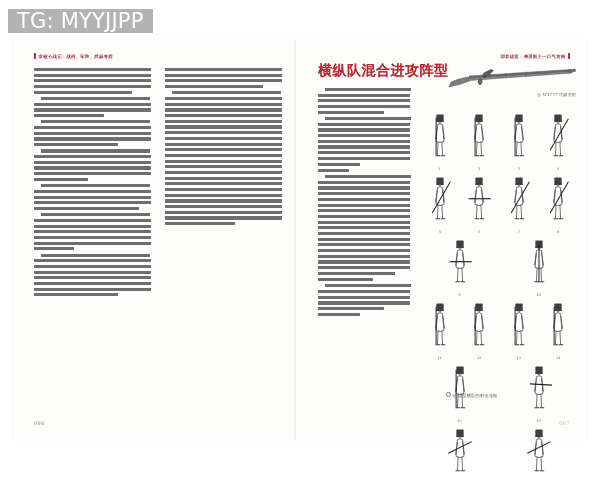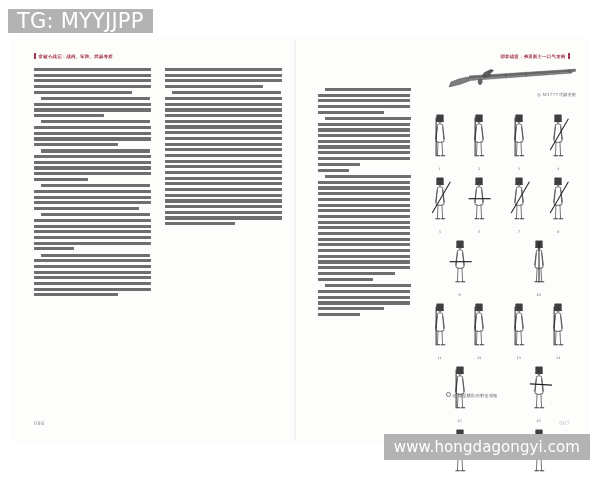--- a/index.html
+++ b/index.html
@@ -216,20 +216,21 @@
   </div>
 
   <div class="gutter"></div>
 
   <div class="page page-right">
 
     <div class="runhead runhead-right">
       <span>耶拿战役：弗里斯士一口气攻倒</span><span class="bar"></span>
     </div>
 
+    <div class="sect-title">横纵队混合进攻阵型</div>
 
     <div class="musket-wrap">
       <svg viewBox="0 0 260 64" width="130" height="32">
         <g stroke="#4a4a4a" fill="#9c9c9c" stroke-width="1">
           <path d="M6 46 L30 40 L46 34 L44 26 L26 30 L10 36 Z" fill="#7d7d7d"></path>
           <path d="M44 28 L250 14 L252 18 L46 33 Z" fill="#8a8a8a"></path>
           <path d="M46 24 L250 11 L251 14 L47 28 Z" fill="#6f6f6f"></path>
           <path d="M72 24 q4 -9 12 -10 q7 3 4 10 z" fill="#5f5f5f"></path>
           <path d="M84 14 q6 -5 11 -1 q-3 5 -9 5 z" fill="#555"></path>
           <path d="M66 30 q-5 8 2 12 q6 -3 4 -11 z" fill="#666"></path>
@@ -532,15 +533,14 @@
       </div>
 
     <div class="fig-cap">
       <span class="dot"></span><span>◎ 线型横队的射击流程</span>
     </div>
 
     <div class="folio folio-right">087</div>
   </div>
 
   <div class="wm wm-tl">TG: MYYJJPP</div>
-  <div class="wm wm-br">www.hongdagongyi.com</div>
 
 </div>
 
 </body></html>

